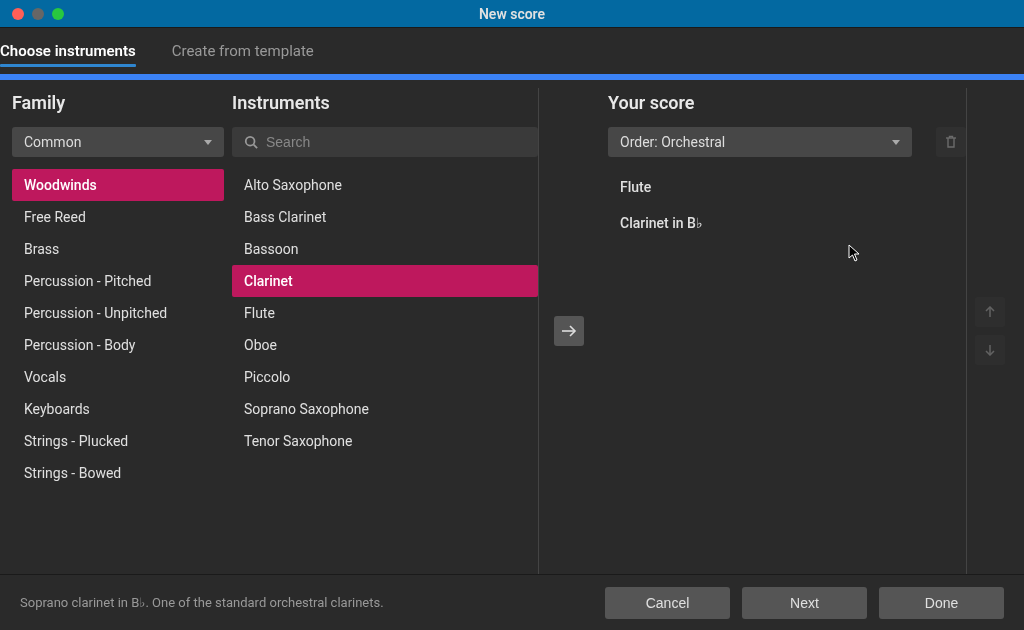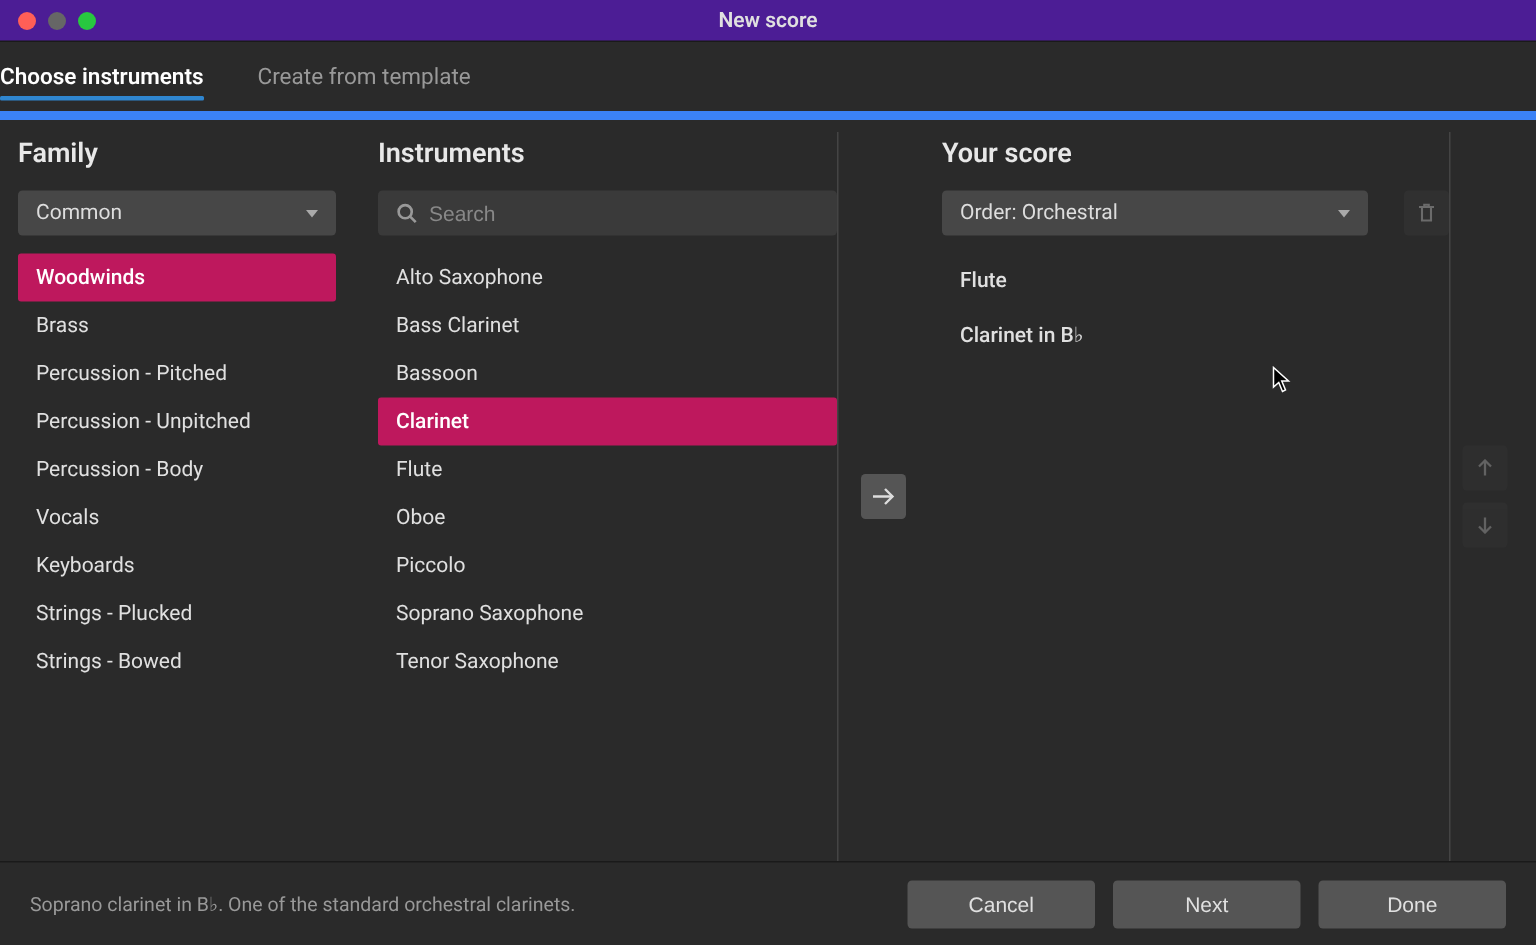--- a/index.html
+++ b/index.html
@@ -7,21 +7,21 @@
       font-family: -apple-system, BlinkMacSystemFont, "Segoe UI", Roboto, sans-serif;
       background: #2a2a2a;
       color: #ddd;
       width: 1024px;
       height: 630px;
       overflow: hidden;
       font-size: 14px;
     }
     .titlebar {
       height: 28px;
-      background: #4c1d95;
+      background: #0369a1;
       display: flex;
       align-items: center;
       position: relative;
       border-bottom: 1px solid #1a1a1a;
     }
     .traffic-lights {
       display: flex;
       gap: 8px;
       padding-left: 12px;
     }
@@ -62,21 +62,21 @@
       height: 3px;
       background: #2f86d0;
       border-radius: 1px;
     }
     .main {
       display: flex;
       height: 494px;
       padding: 8px 12px 0 12px;
     }
     .col-family { width: 212px; }
-    .col-instruments { width: 306px; margin-left: 28px; }
+    .col-instruments { width: 306px; margin-left: 8px; }
     .col-middle { width: 60px; display: flex; align-items: center; justify-content: center; flex-direction: column; gap: 8px; border-left: 1px solid #444; }
     .col-score { flex: 1; margin-left: 10px; }
     .col-reorder { width: 46px; display: flex; flex-direction: column; justify-content: center; align-items: center; gap: 8px; border-left: 1px solid #444; }
     .col-header {
       font-weight: 600;
       color: #e8e8e8;
       padding: 4px 0 14px 0;
       font-size: 18px;
     }
     .dropdown {
@@ -201,20 +201,21 @@
 
 <div class="main">
   <div class="col-family">
     <div class="col-header">Family</div>
     <div class="dropdown">
       <span>Common</span>
       <span class="dropdown-caret"></span>
     </div>
     <div class="list" id="family-list">
         <div class="list-item selected">Woodwinds</div>
+        <div class="list-item">Free Reed</div>
         <div class="list-item">Brass</div>
         <div class="list-item">Percussion - Pitched</div>
         <div class="list-item">Percussion - Unpitched</div>
         <div class="list-item">Percussion - Body</div>
         <div class="list-item">Vocals</div>
         <div class="list-item">Keyboards</div>
         <div class="list-item">Strings - Plucked</div>
         <div class="list-item">Strings - Bowed</div>
       </div>
   </div>

